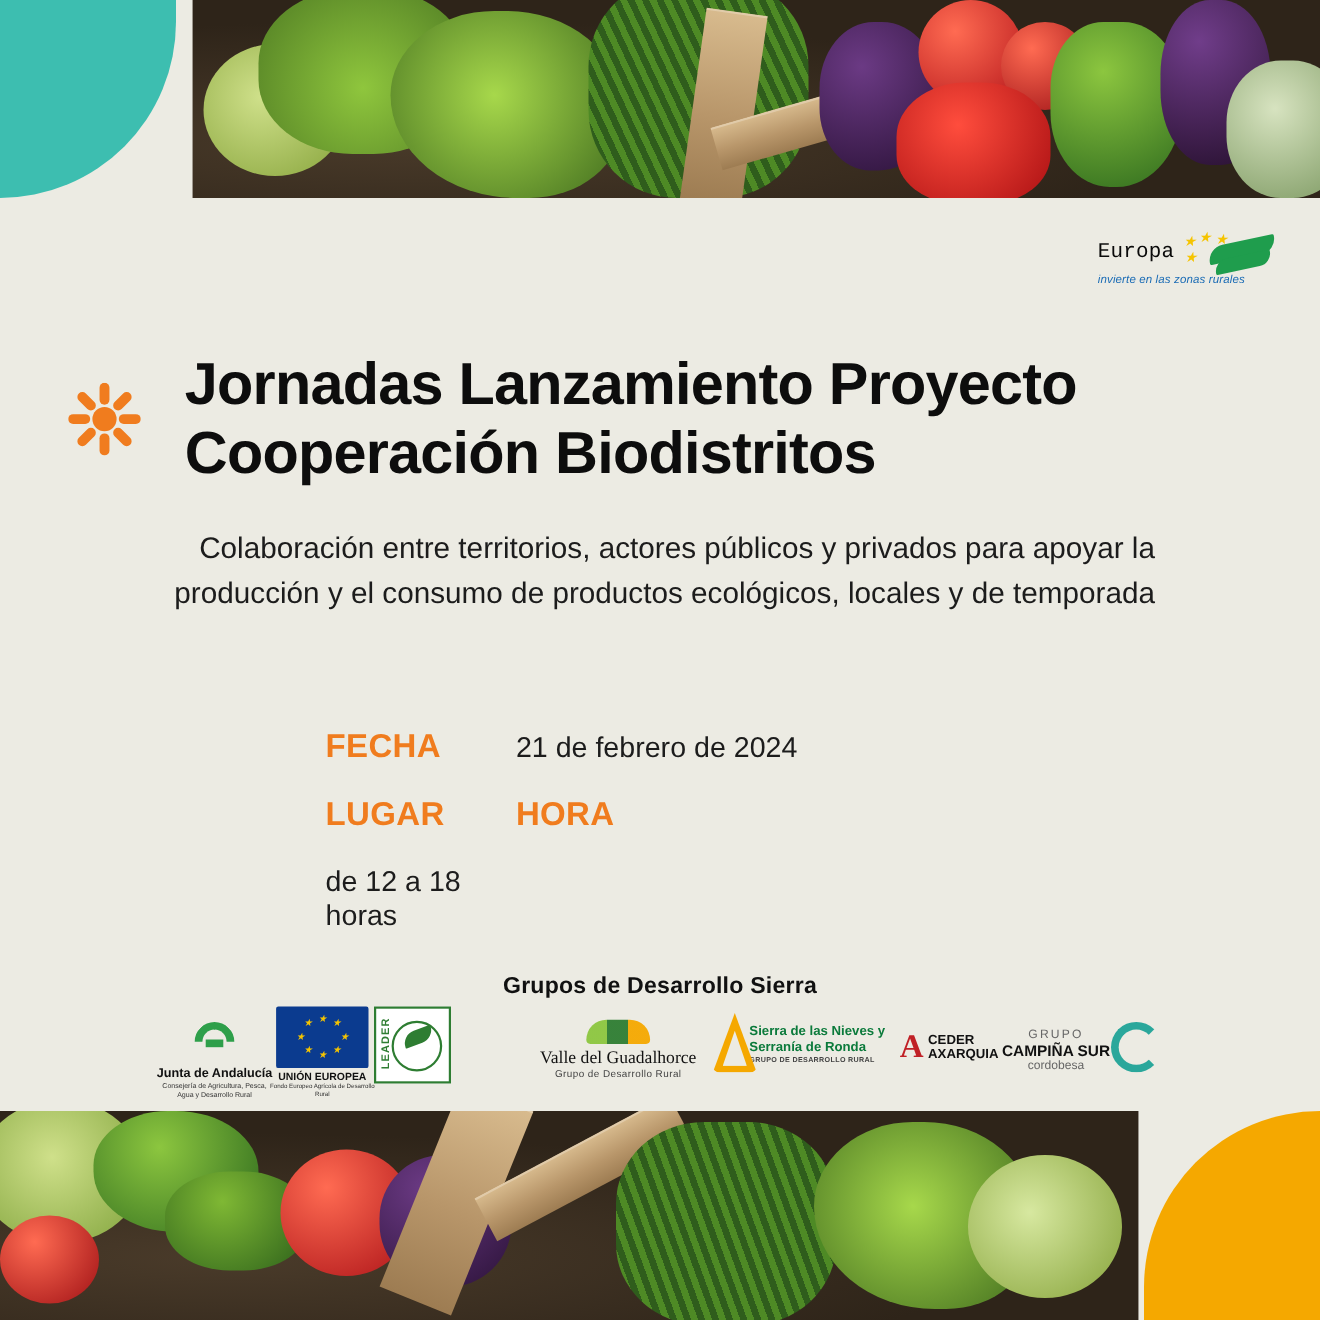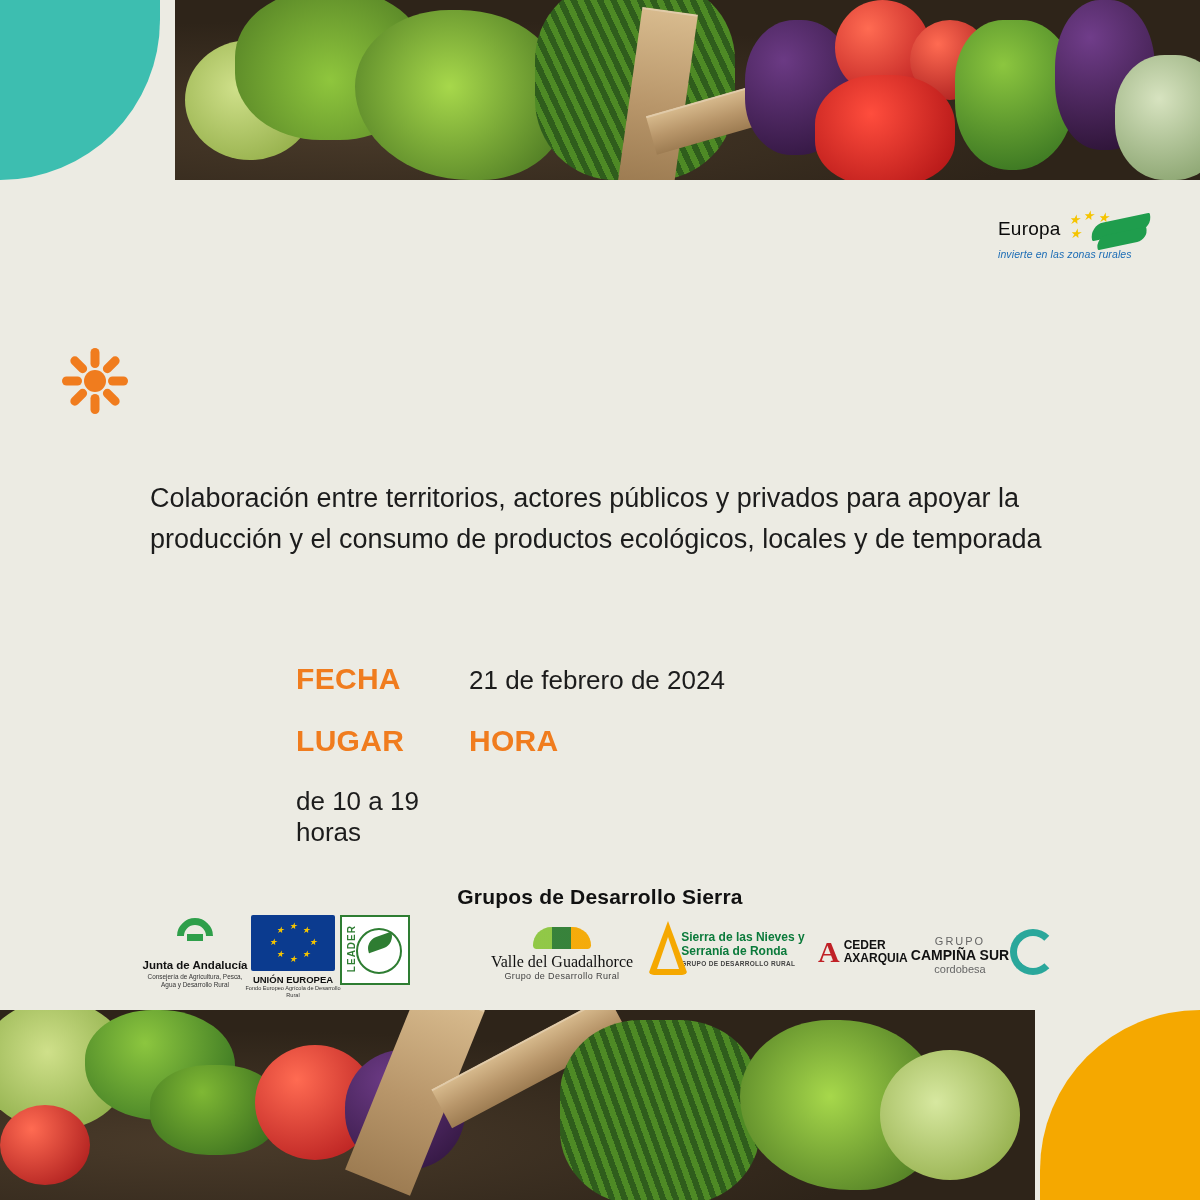--- a/index.html
+++ b/index.html
@@ -75,21 +75,21 @@
   }
 
   
   .europa-logo {
     position: absolute; top: 212px; right: 42px;
     width: 160px; height: 64px;
     display: flex; flex-direction: column; align-items: flex-start;
   }
   .europa-top { display: flex; align-items: center; gap: 6px; }
   .europa-word {
-    font-family: Liberation Sans, sans-serif;
+    font-family: Liberation Mono, monospace;
     font-size: 19px; color: #0a0a0a; letter-spacing: .2px;
   }
   .europa-stars { position: relative; width: 86px; height: 34px; }
   .europa-stars .st {
     position: absolute; color: #f5c400; font-size: 13px; line-height: 1;
   }
   .europa-leaf {
     position: absolute; right: 0; top: 7px;
     width: 62px; height: 16px;
     background: #1f9d4d;
@@ -119,21 +119,21 @@
     width: 980px;
     font-size: 54px;
     font-weight: 800;
     line-height: 1.16;
     letter-spacing: -0.7px;
     color: #0d0d0d;
   }
   .subtitle {
     position: absolute; left: 150px; top: 478px;
     width: 900px;
-    text-align: left;
+    text-align: right;
     font-size: 27px;
     line-height: 1.52;
     color: #1c1c1c;
   }
 
   
   .details {
     position: absolute; left: 296px; top: 662px;
     display: grid;
     grid-template-columns: 145px auto;
@@ -154,21 +154,21 @@
   .gdr-heading {
     position: absolute; top: 885px; left: 0; width: 1200px;
     text-align: center;
     font-size: 21px; font-weight: 700; color: #111;
     letter-spacing: .2px;
   }
   .logos {
     position: absolute; top: 915px; left: 0; width: 1200px; height: 80px;
   }
 
-  .logo-junta { position: absolute; left: 140px; top: 1px; width: 110px; text-align: center; }
+  .logo-junta { position: absolute; left: 140px; top: 12px; width: 110px; text-align: center; }
   .junta-mark {
     width: 44px; height: 40px; margin: 0 auto;
     position: relative;
   }
   .junta-mark .arc {
     position: absolute; left: 4px; top: 2px;
     width: 36px; height: 36px;
     border: 7px solid #2e9f4a;
     border-radius: 50%;
     border-right-color: transparent;
@@ -319,31 +319,32 @@
           <rect x="46" y="28.5" width="20" height="9" rx="4.5"></rect>
           <rect x="28.5" y="0" width="9" height="20" rx="4.5" transform="rotate(45 33 33)"></rect>
           <rect x="28.5" y="46" width="9" height="20" rx="4.5" transform="rotate(45 33 33)"></rect>
           <rect x="0" y="28.5" width="20" height="9" rx="4.5" transform="rotate(45 33 33)"></rect>
           <rect x="46" y="28.5" width="20" height="9" rx="4.5" transform="rotate(45 33 33)"></rect>
         </g>
       </g>
     </svg>
   </div>
 
+  <h1 class="title">Jornadas Lanzamiento Proyecto Cooperación Biodistritos</h1>
 
   <p class="subtitle">Colaboración entre territorios, actores públicos y privados para apoyar la producción y el consumo de productos ecológicos, locales y de temporada</p>
 
   <div class="details">
     <div class="det-label">FECHA</div>
     <div class="det-value">21 de febrero de 2024</div>
 
     <div class="det-label">LUGAR</div>
 
     <div class="det-label">HORA</div>
-    <div class="det-value">de 10 a 19 horas</div>
+    <div class="det-value">de 12 a 18 horas</div>
   </div>
 
   <div class="gdr-heading">Grupos de Desarrollo Sierra</div>
 
   <div class="logos">
 
     <div class="logo-junta">
       <div class="junta-mark">
         <span class="arc"></span>
           <span class="bar"></span>

